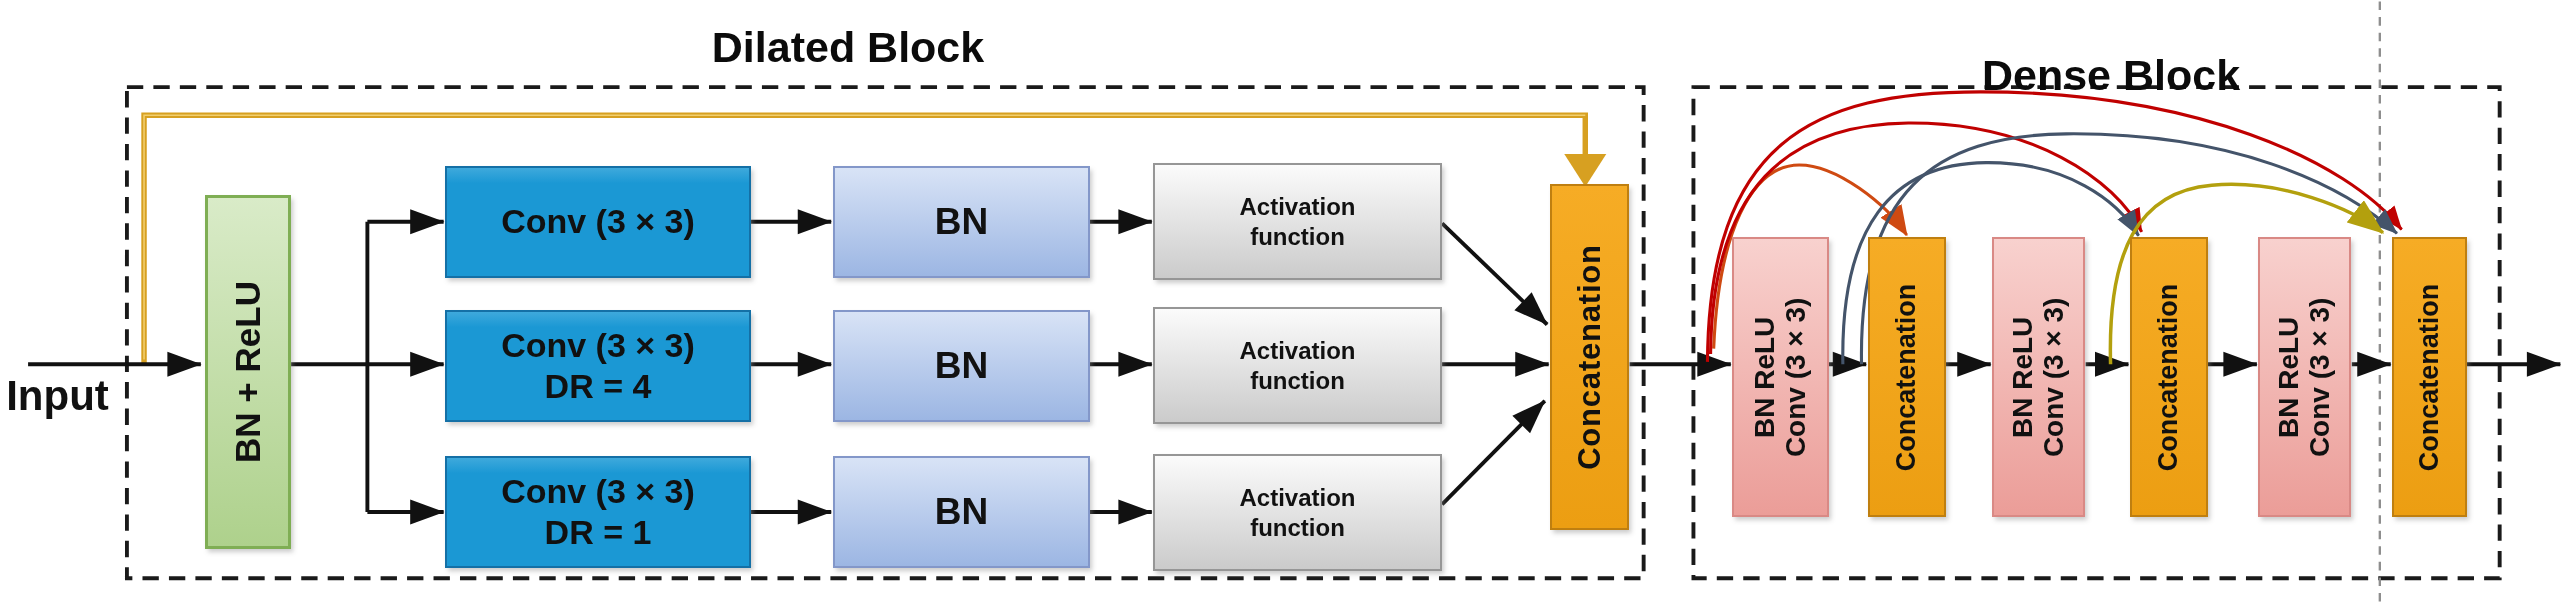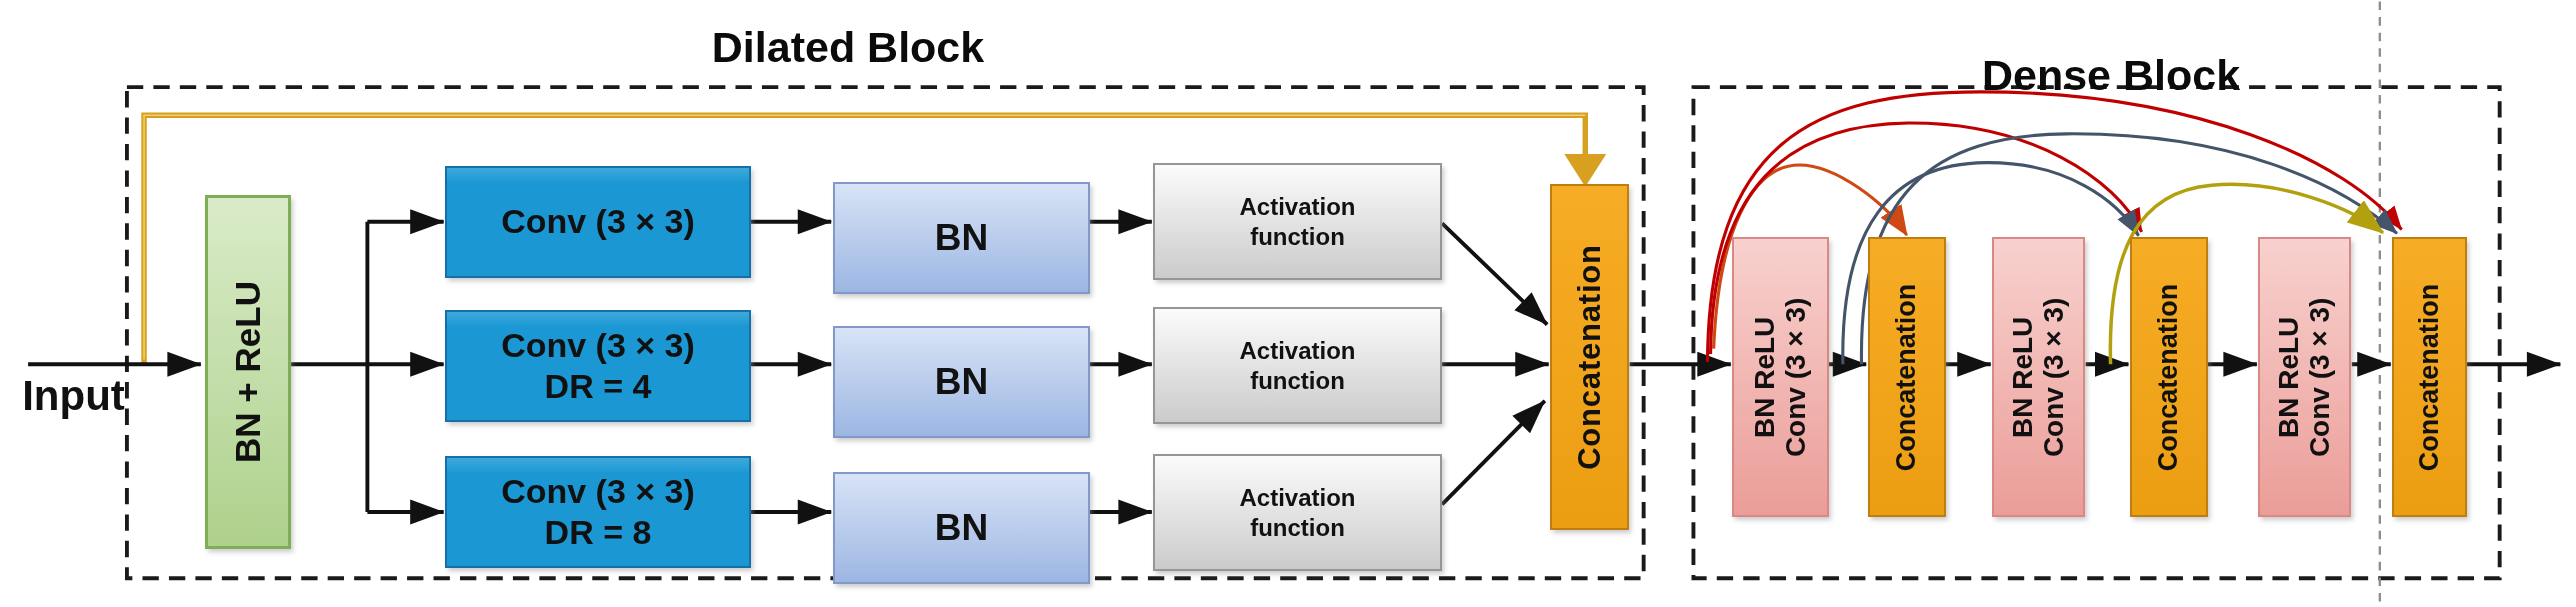--- a/index.html
+++ b/index.html
@@ -4,31 +4,31 @@
 <style>
   html,body{margin:0;padding:0;background:#fff;}
   #stage{position:relative;width:2576px;height:607px;background:#ffffff;overflow:hidden;
          font-family:"Liberation Sans","DejaVu Sans",sans-serif;color:#111;border-radius:23px;}
   svg{position:absolute;left:0;top:0;}
   .title{position:absolute;font-size:43px;font-weight:700;color:#0b0b0b;transform:translateX(-50%);white-space:nowrap;}
   .box{position:absolute;box-sizing:border-box;display:flex;align-items:center;justify-content:center;
        text-align:center;font-weight:700;box-shadow:3.1px 3.9px 4.7px rgba(140,140,140,.45);}
   .conv{background:linear-gradient(180deg,#3ea9dc 0%,#1b98d4 14%,#1b98d4 100%);
         border:2.3px solid #1470a6;font-size:34px;line-height:1.22;}
-  .bn{background:linear-gradient(180deg,#d8e3f6 0%,#9cb6e3 100%);border:2.3px solid #8397c9;font-size:37px;margin-top:16px;}
+  .bn{background:linear-gradient(180deg,#d8e3f6 0%,#9cb6e3 100%);border:2.3px solid #8397c9;font-size:37px;}
   .act{background:linear-gradient(180deg,#fbfbfb 0%,#cbcbcb 100%);border:2.3px solid #969696;font-size:24px;line-height:1.25;}
   .green{background:linear-gradient(180deg,#d9ebc8 0%,#aed18c 100%);border:3.1px solid #7fae54;}
   .orange{background:linear-gradient(180deg,#f6ac25 0%,#ec9e12 100%);border:2.3px solid #bf7f10;}
   .pink{background:linear-gradient(180deg,#f8d1ce 0%,#eb9d98 100%);border:2.3px solid #d98985;}
   .vtext{transform:rotate(-90deg);white-space:nowrap;font-weight:700;text-align:center;}
   .green .vtext{font-size:35px;}
   .concat-big .vtext{font-size:31px;letter-spacing:0.8px;}
   .concat-sm .vtext{font-size:27px;}
   .pink .vtext{font-size:28px;line-height:1.12;}
-  #input-label{position:absolute;left:6.2px;top:372px;font-size:42px;font-weight:700;margin-left:16px;}
+  #input-label{position:absolute;left:6.2px;top:372px;font-size:42px;font-weight:700;}
 </style>
 </head>
 <body>
 
 <div id="stage">
 
   <svg width="2576" height="607" viewBox="0 0 3310 780">
     <defs>
       <marker id="mBlack" markerUnits="userSpaceOnUse" markerWidth="46" markerHeight="34" refX="44" refY="17" orient="auto">
         <path d="M1,1 L45,17 L1,33 Z" fill="#111"></path>
@@ -107,21 +107,21 @@
   </div>
   <div class="box conv" style="left:445px;top:310px;width:306px;height:112px;">
     <div>
       <div>Conv (3 × 3)</div>
       <div>DR = 4</div>
     </div>
   </div>
   <div class="box conv" style="left:445px;top:456px;width:306px;height:112px;">
     <div>
       <div>Conv (3 × 3)</div>
-      <div>DR = 8</div>
+      <div>DR = 1</div>
     </div>
   </div>
 
   <div class="box bn" style="left:833px;top:166px;width:257px;height:112px;">
     <div>BN</div>
   </div>
   <div class="box bn" style="left:833px;top:310px;width:257px;height:112px;">
     <div>BN</div>
   </div>
   <div class="box bn" style="left:833px;top:456px;width:257px;height:112px;">

